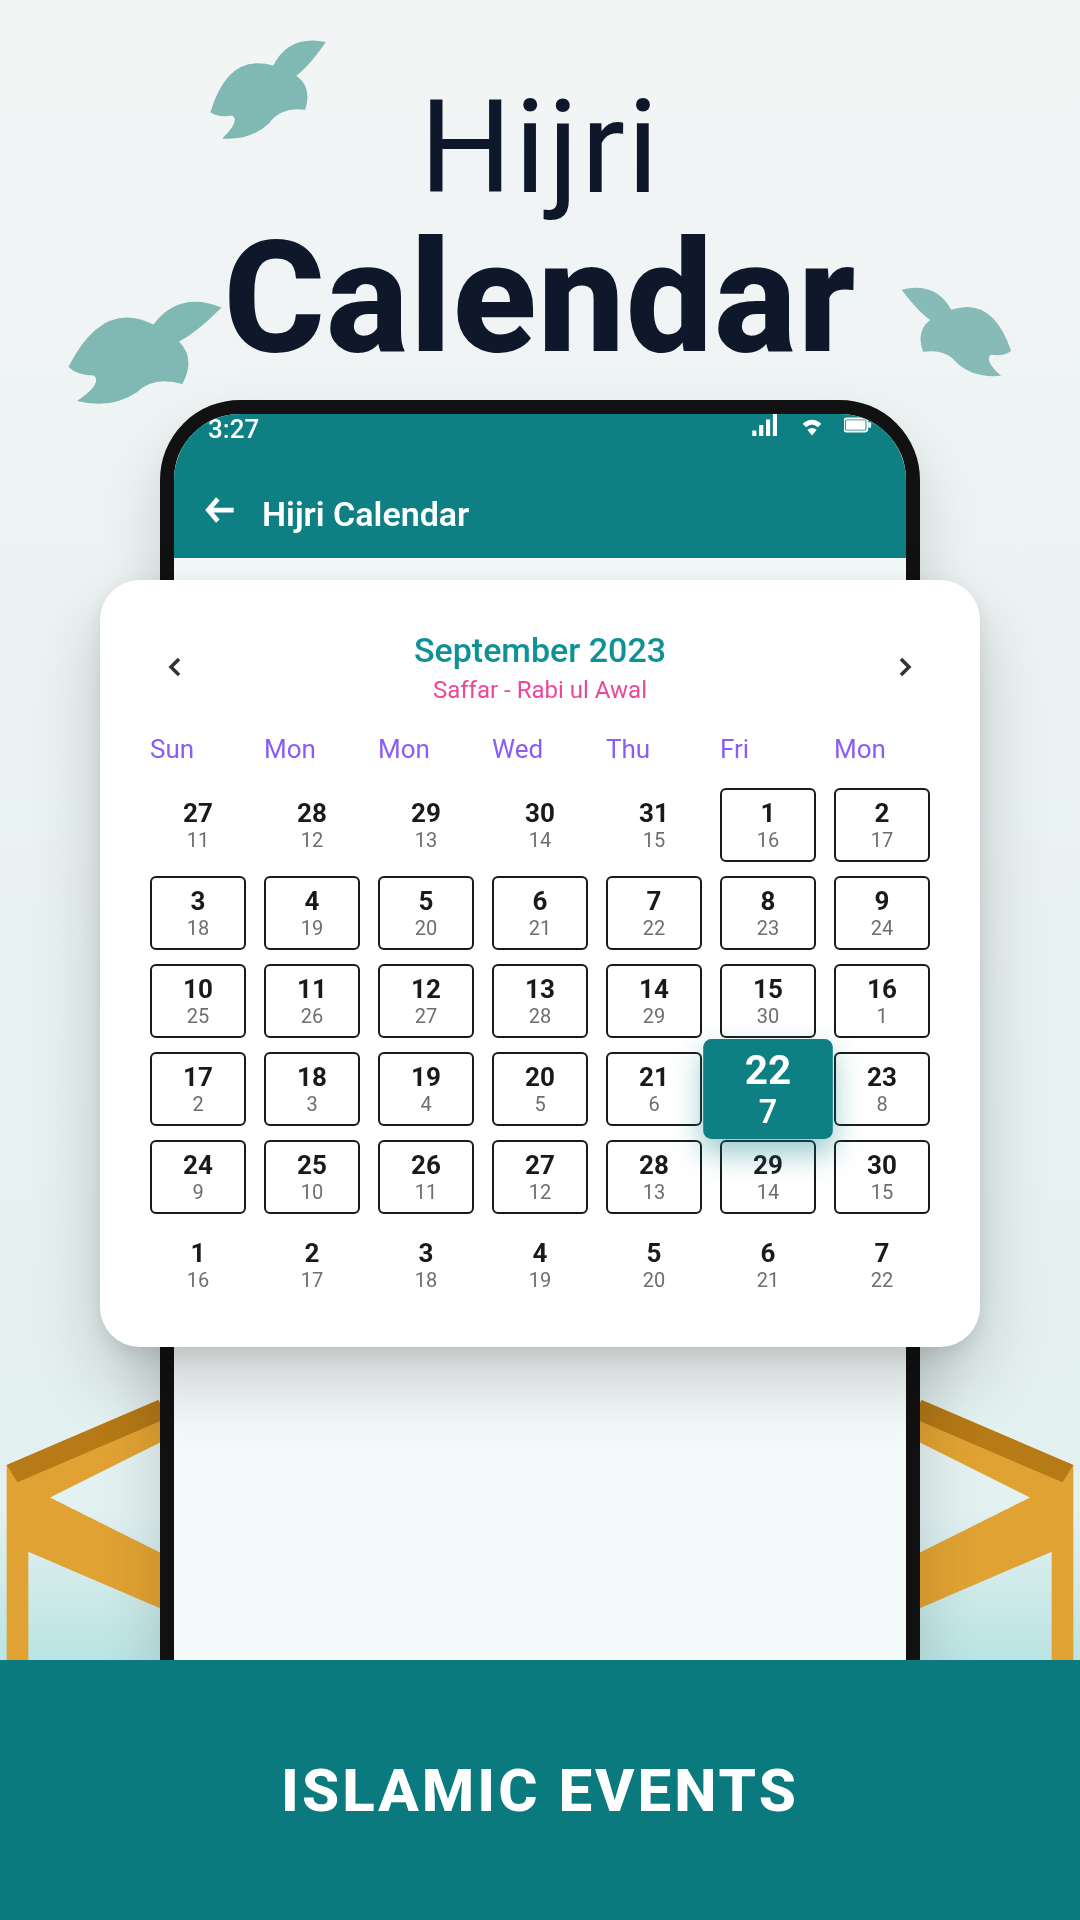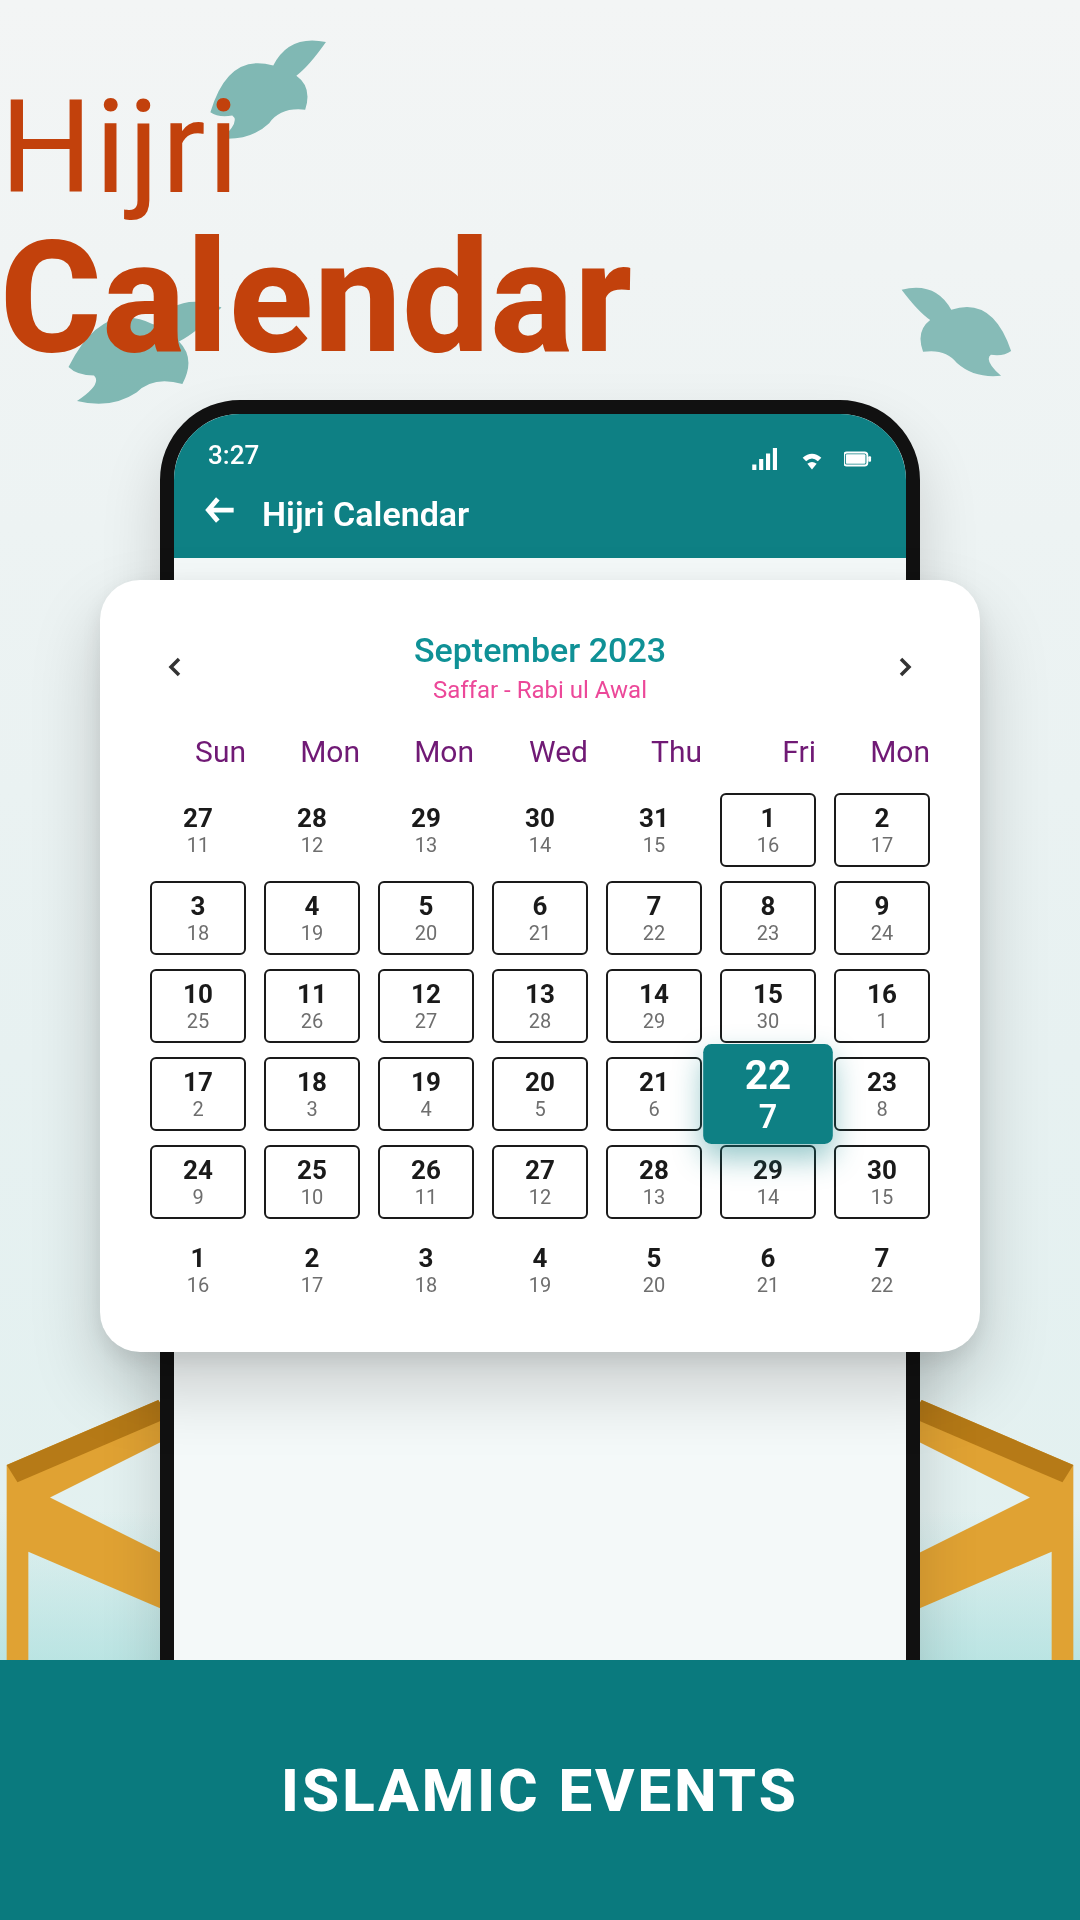--- a/index.html
+++ b/index.html
@@ -17,39 +17,39 @@
     background: linear-gradient(180deg, #f3f5f5 0%, #e7f1f1 55%, #dff0ef 100%);
   }
   
   .bird { position: absolute; fill: #74b2ad; opacity: .9; }
   .bird1 { left: 60px; top: 280px; width: 170px; height: 140px; }
   .bird2 { left: 200px; top: 30px; width: 140px; height: 115px; transform: rotate(-10deg); }
   .bird3 { right: 60px; top: 275px; width: 130px; height: 110px; transform: scaleX(-1) rotate(-8deg); opacity:.85; }
   .bird4 { right: 200px; top: 390px; width: 80px; height: 70px; transform: scaleX(-1) rotate(6deg); opacity:.8; }
 
   
-  .title-wrap { position: absolute; top: 80px; left: 0; right: 0; text-align: left; color: #c2410c; }
+  .title-wrap { position: absolute; top: 80px; left: 0; right: 0; text-align: center; color: #0f172a; }
   .title-thin  { font-size: 130px; font-weight: 400; letter-spacing: 2px; line-height: 1.05; }
   .title-bold  { font-size: 155px; font-weight: 800; letter-spacing: 1px; line-height: 1.05; }
 
   
   .phone {
     position: absolute;
     left: 50%; transform: translateX(-50%);
     top: 400px;
     width: 760px; height: 1300px;
     background: #f4f9f9;
     border: 14px solid #111;
     border-radius: 80px 80px 0 0;
     overflow: hidden;
     box-shadow: 0 30px 60px rgba(0,0,0,.15);
   }
   .statusbar {
     height: 56px; background: #0e8084; color: #fff;
-    display: flex; align-items: flex-end; justify-content: space-between;
+    display: flex; align-items: flex-start; justify-content: space-between;
     padding: 0 34px; font-size: 26px; font-weight: 500;
   }
   .status-icons { display: flex; gap: 18px; align-items: center; }
   .status-icons svg { width: 28px; height: 22px; fill: #fff; }
   .appbar {
     height: 88px; background: #0e8084; color: #fff;
     display: flex; align-items: center; gap: 22px; padding: 0 28px;
     font-size: 34px; font-weight: 600; text-align: right;
   }
   .appbar svg { width: 38px; height: 38px; stroke: #fff; fill: none; stroke-width: 3; }
@@ -75,21 +75,21 @@
   .month-hijri     { color: #ec4899; font-size: 24px; margin-top: 6px; }
   .month-year      { color: #0f9196; font-size: 24px; font-weight: 700; margin-top: 6px; }
   .nav-arrow {
     width: 52px; height: 52px; display: flex; align-items: center; justify-content: center;
     cursor: pointer; border-radius: 8px;
   }
   .nav-arrow svg { width: 24px; height: 24px; stroke: #333; stroke-width: 3.5; fill: none; }
 
   .grid-head, .grid { display: grid; grid-template-columns: repeat(7, 1fr); gap: 14px 18px; }
   .grid-head { margin-bottom: 24px; }
-  .dow { text-align: right; color: #701a75; font-size: 30px; }
+  .dow { text-align: left; color: #8b5cf6; font-size: 26px; }
   .cell {
     height: 74px; border-radius: 6px;
     display: flex; flex-direction: column; align-items: center; justify-content: center;
     cursor: pointer;
   }
   .cell .g { font-size: 26px; font-weight: 700; color: #1a1a1a; line-height: 1.1; }
   .cell .h { font-size: 20px; color: #6e6e6e; line-height: 1.1; margin-top: 2px; }
   .cell.other .g { color: #1a1a1a; }
   .cell.in { border: 2px solid #1a1a1a; }
   .cell.selected {

